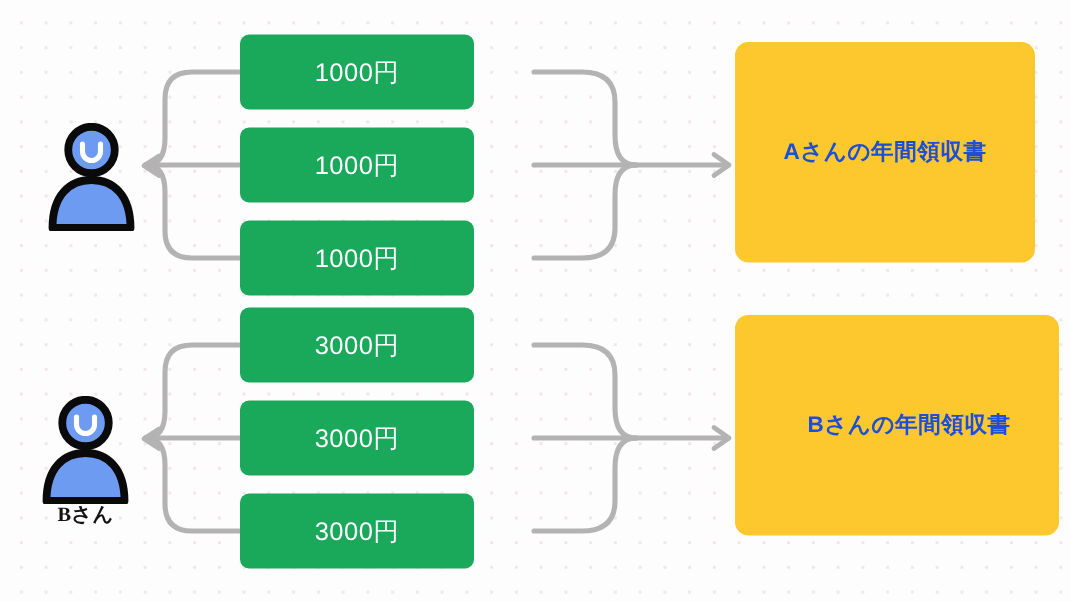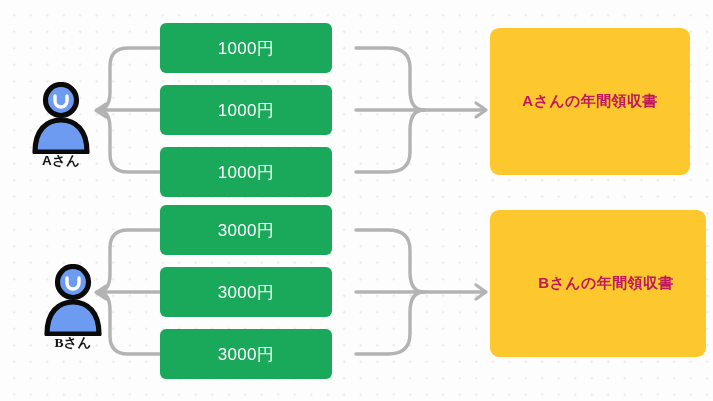--- a/index.html
+++ b/index.html
@@ -26,37 +26,37 @@
     position:absolute;left:-6px;top:70px;width:74px;
     text-align:center;
     font-size:13.5px;font-weight:bold;color:#121212;
     letter-spacing:0.2px;
     white-space:nowrap;
   }
 
   
   .amount-box{
     position:absolute;
-    width:172px;height:50px;
+    width:156px;height:50px;
     background:#1aa85a;
     border-radius:6px;
     display:flex;align-items:center;justify-content:center;
     color:#ffffff;
     font-size:17px;
     letter-spacing:0.3px;
   }
 
   
   .receipt-box{
     position:absolute;
     width:200px;height:147px;
     background:#fdc82e;
     border-radius:9px;
     display:flex;align-items:center;justify-content:center;
-    color:#be185d;
+    color:#1d4ed8;
     font-size:15px;font-weight:bold;
     letter-spacing:0.4px;
     text-align:center;
   }
 </style>
 </head>
 <body>
 
 <div id="canvas">
 
@@ -101,33 +101,32 @@
 
     <div class="person" style="left:30px;top:82px;">
       <svg width="62" height="72" viewBox="0 0 62 72">
 
         <path d="M5,70 C5,48 16.5,38 31,38 C45.5,38 57,48 57,70 Z" fill="#6d9bf2" stroke="#0a0a0a" stroke-width="5.2" stroke-linejoin="round"></path>
 
         <circle cx="31" cy="18" r="15.5" fill="#6d9bf2" stroke="#0a0a0a" stroke-width="5.2"></circle>
 
         <path d="M25,14 L25,19 A6,6 0 0 0 37,19 L37,14" fill="none" stroke="#ffffff" stroke-width="3.4" stroke-linecap="round"></path>
       </svg>
-      <div class="label">Aさん</div>
     </div>
 
     <div class="amount-box" style="left:160px;top:23px;">1000円</div>
     <div class="amount-box" style="left:160px;top:85px;">1000円</div>
     <div class="amount-box" style="left:160px;top:147px;">1000円</div>
 
     <div class="receipt-box" style="left:490px;top:28px;">Aさんの年間領収書</div>
   </div>
 
   <div>
 
-    <div class="person" style="left:42px;top:264px;font-family:Liberation Serif, serif;">
+    <div class="person" style="left:26px;top:264px;font-family:Liberation Serif, serif;">
       <svg width="62" height="72" viewBox="0 0 62 72">
         <path d="M5,70 C5,48 16.5,38 31,38 C45.5,38 57,48 57,70 Z" fill="#6d9bf2" stroke="#0a0a0a" stroke-width="5.2" stroke-linejoin="round"></path>
         <circle cx="31" cy="18" r="15.5" fill="#6d9bf2" stroke="#0a0a0a" stroke-width="5.2"></circle>
         <path d="M25,14 L25,19 A6,6 0 0 0 37,19 L37,14" fill="none" stroke="#ffffff" stroke-width="3.4" stroke-linecap="round"></path>
       </svg>
       <div class="label">Bさん</div>
     </div>
 
     <div class="amount-box" style="left:160px;top:205px;">3000円</div>
     <div class="amount-box" style="left:160px;top:267px;">3000円</div>

